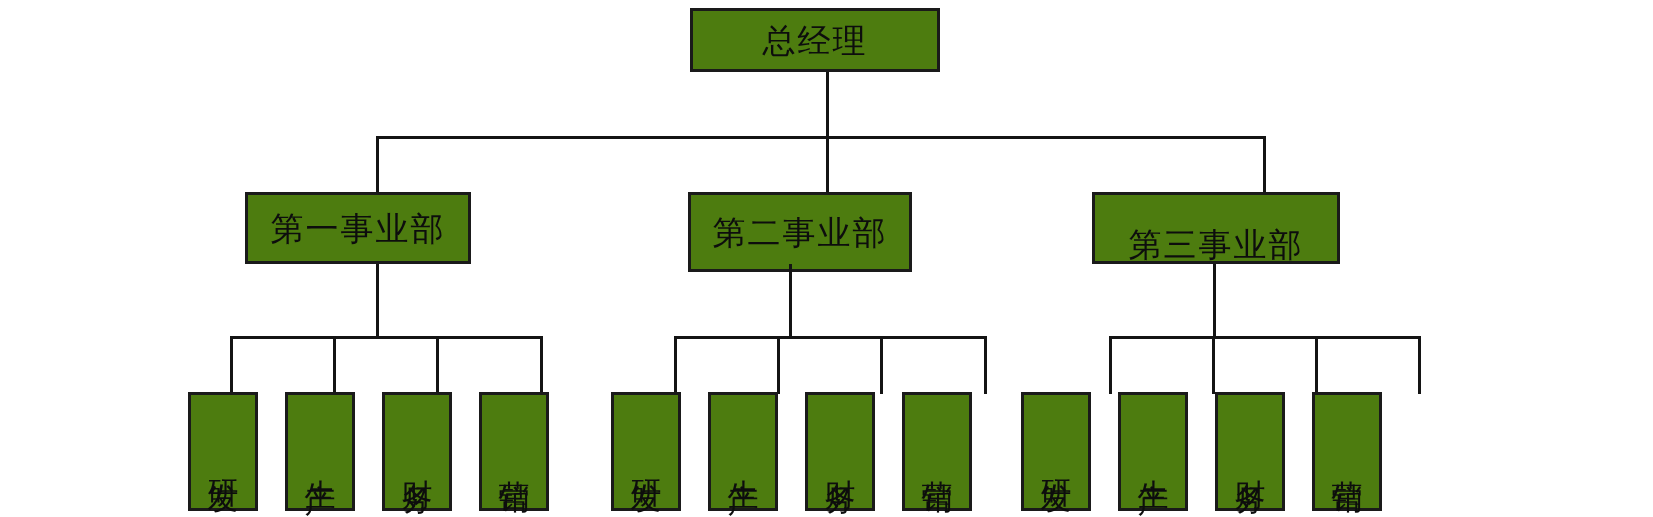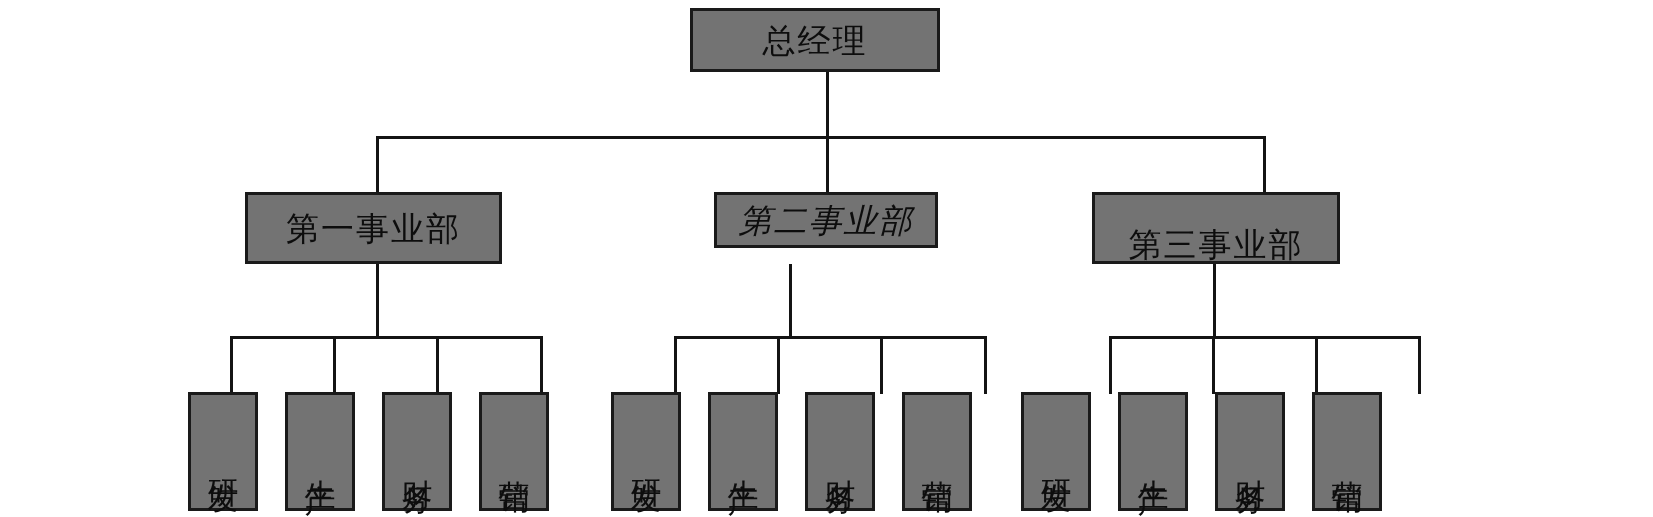--- a/index.html
+++ b/index.html
@@ -15,21 +15,21 @@
     position: relative;
     width: 1653px;
     height: 517px;
     background: #ffffff;
     overflow: hidden;
   }
   
   .node-box {
     position: absolute;
     box-sizing: border-box;
-    background: #737373;
+    background: #4d7c0f;
     border: 3px solid #1a1a1a;
     display: flex;
     align-items: center;
     justify-content: center;
     color: #0d0d0d;
     line-height: 1.0;
     white-space: nowrap;
   }
   .node-box.level-1 {
     font-size: 33px;
@@ -69,25 +69,25 @@
   </div>
 
   <div class="conn conn-v" style="left:826px; top:72px; height:66px;"></div>
 
   <div class="conn conn-h" style="left:377px; top:136px; width:889px;"></div>
 
   <div class="conn conn-v" style="left:376px; top:136px; height:58px;"></div>
   <div class="conn conn-v" style="left:826px; top:136px; height:58px;"></div>
   <div class="conn conn-v" style="left:1263px; top:136px; height:58px;"></div>
 
-  <div class="node-box level-2" style="left:245px; top:192px; width:257px; height:72px;">
+  <div class="node-box level-2" style="left:245px; top:192px; width:226px; height:72px;">
     <span>第一事业部</span>
   </div>
 
-  <div class="node-box level-2" style="left:714px; top:192px; width:224px; height:56px;font-style:italic;">
+  <div class="node-box level-2" style="left:688px; top:192px; width:224px; height:80px;">
     <span>第二事业部</span>
   </div>
 
   <div class="node-box level-2" style="left:1092px; top:192px; width:248px; height:72px;align-items:flex-end;">
     <span>第三事业部</span>
   </div>
 
   <div class="conn conn-v" style="left:376px; top:264px; height:74px;"></div>
   <div class="conn conn-h" style="left:231px; top:336px; width:312px;"></div>
   <div class="conn conn-v" style="left:230px; top:336px; height:58px;"></div>

